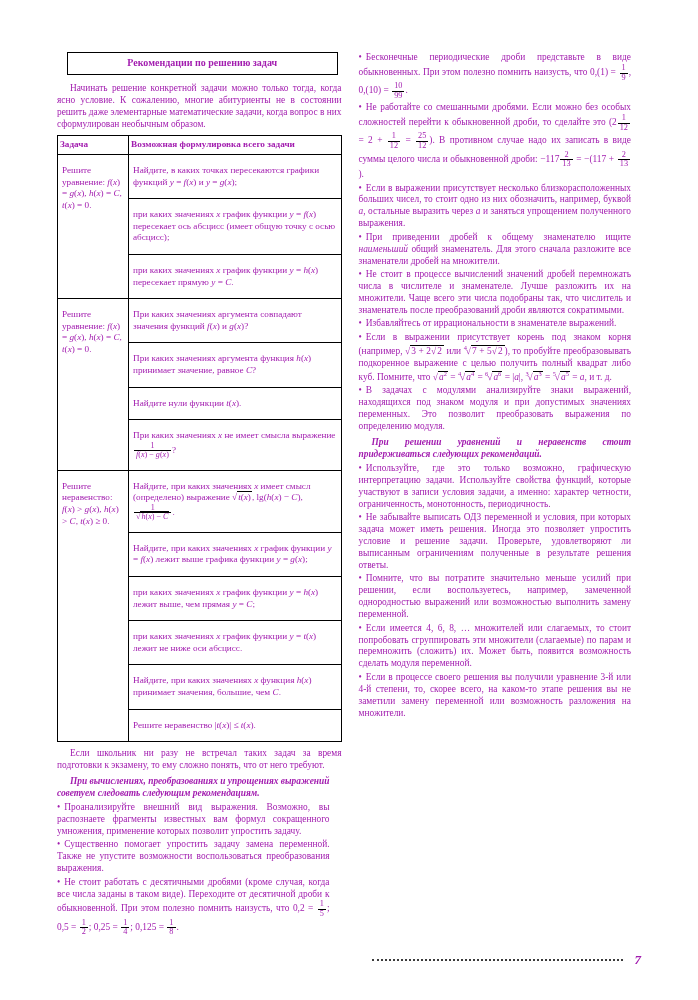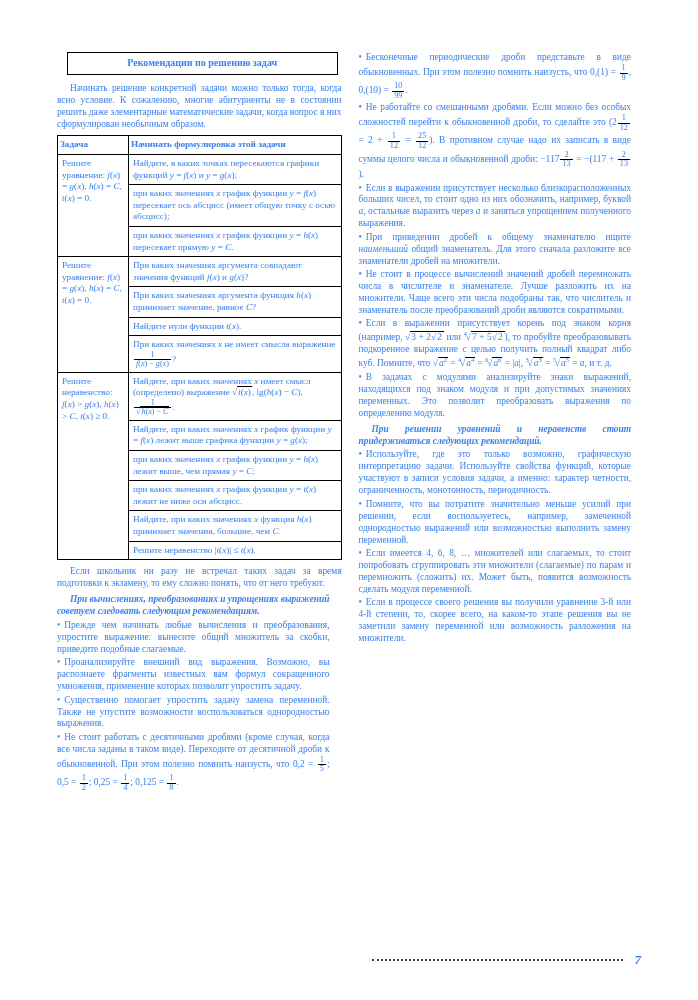--- a/index.html
+++ b/index.html
@@ -1,39 +1,39 @@
 <!DOCTYPE html>
 <html><head>
 <meta charset="utf-8">
 <style>
   html,body{margin:0;padding:0;background:#ffffff;}
   .sheet{
     position:relative;
     width:698px;height:1000px;
     background:#ffffff;
-    color:#3b82f6;
+    color:#a21caf;
     font-family:"Liberation Serif","DejaVu Serif",serif;
     overflow:hidden;
     box-sizing:border-box;
     padding:50px 55px 36px 57px;
   }
   .cols{display:flex;gap:17px;}
   .col{width:286px;font-size:9.4px;line-height:1.27;}
   .title-box{
     border:1px solid #000;
     font-weight:bold;
     text-align:center;
     font-size:10px;
     padding:4px 4px;
     margin:2px 4px 8px 10px;
   }
   p.body{margin:0 0 2px 0;text-align:justify;text-indent:13px;}
   .subhead{font-weight:bold;text-align:justify;text-indent:13px;margin:4px 12px 2px 0;font-style:italic;}
   table.spec{border-collapse:collapse;width:100%;margin:5px 0 6px 0;font-size:9.2px;line-height:1.26;}
-  .spec th,.spec td{border:1px solid #000;padding:3px 4px;vertical-align:top;text-align:left;}
+  .spec th,.spec td{border:1px solid #000;padding:10px 4px;vertical-align:top;text-align:left;}
   .spec th{font-weight:bold;padding:3px 2px;}
   .spec td.task{width:62px;}
   ul.recs{list-style:none;margin:2px 12px 0 0;padding:0;}
   ul.recs li{text-align:justify;margin:0 0 1.5px 0;}
   ul.recs li::before{content:"•";margin-right:4px;}
   
   i{font-style:italic;}
   .frac{display:inline-block;vertical-align:middle;text-align:center;line-height:1.05;font-size:.88em;margin:0 1px;}
   .frac b{display:block;font-weight:normal;padding:0 2px;}
   .frac b.d{border-top:.8px solid #000;}
@@ -55,21 +55,21 @@
   <div class="cols">
 
     <div class="col">
       <div class="title-box">Рекомендации по решению задач</div>
       <p class="body">Начинать решение конкретной задачи можно только тогда, когда ясно условие. К сожалению, многие абитуриенты не в состоянии решить даже элементарные математические задачи, когда вопрос в них сформулирован необычным образом.</p>
 
       <table class="spec">
         <thead>
           <tr>
             <th>Задача</th>
-            <th>Начинать формулировка этой задачи</th>
+            <th>Возможная формулировка всего задачи</th>
           </tr>
         </thead>
         <tbody>
           <tr>
             <td class="task" rowspan="3">Решите уравнение: <i>f</i>(<i>x</i>) = <i>g</i>(<i>x</i>), <i>h</i>(<i>x</i>) = <i>C</i>, <i>t</i>(<i>x</i>) = 0.</td>
             <td>Найдите, в каких точках пересекаются графики функций <i>y</i> = <i>f</i>(<i>x</i>) и <i>y</i> = <i>g</i>(<i>x</i>);</td>
           </tr>
           <tr>
             <td>при каких значениях <i>x</i> график функции <i>y</i> = <i>f</i>(<i>x</i>) пересекает ось абсцисс (имеет общую точку с осью абсцисс);</td>
           </tr>
@@ -109,42 +109,43 @@
           </tr>
           <tr>
             <td>Решите неравенство |<i>t</i>(<i>x</i>)| ≤ <i>t</i>(<i>x</i>).</td>
           </tr>
         </tbody>
       </table>
 
       <p class="body">Если школьник ни разу не встречал таких задач за время подготовки к экзамену, то ему сложно понять, что от него требуют.</p>
       <p class="subhead">При вычислениях, преобразованиях и упрощениях выражений советуем следовать следующим рекомендациям.</p>
       <ul class="recs">
-        <li>Прежде чем начинать любые вычисления и преобразования, упростите выражение: вынесите общий множитель за скобки, приведите подобные слагаемые.</li>
         <li>Проанализируйте внешний вид выражения. Возможно, вы распознаете фрагменты известных вам формул сокращенного умножения, применение которых позволит упростить задачу.</li>
-        <li>Существенно помогает упростить задачу замена переменной. Также не упустите возможности воспользоваться однородностью выражения.</li>
+        <li>Существенно помогает упростить задачу замена переменной. Также не упустите возможности воспользоваться преобразования выражения.</li>
         <li>Не стоит работать с десятичными дробями (кроме случая, когда все числа заданы в таком виде). Переходите от десятичной дроби к обыкновенной. При этом полезно помнить наизусть, что 0,2 = <span class="frac"><b class="n">1</b><b class="d">5</b></span>; 0,5 = <span class="frac"><b class="n">1</b><b class="d">2</b></span>; 0,25 = <span class="frac"><b class="n">1</b><b class="d">4</b></span>; 0,125 = <span class="frac"><b class="n">1</b><b class="d">8</b></span>.</li>
       </ul>
     </div>
 
     <div class="col">
       <ul class="recs">
         <li>Бесконечные периодические дроби представьте в виде обыкновенных. При этом полезно помнить наизусть, что 0,(1) = <span class="frac"><b class="n">1</b><b class="d">9</b></span>, 0,(10) = <span class="frac"><b class="n">10</b><b class="d">99</b></span>.</li>
         <li>Не работайте со смешанными дробями. Если можно без особых сложностей перейти к обыкновенной дроби, то сделайте это (2<span class="frac"><b class="n">1</b><b class="d">12</b></span> = 2 + <span class="frac"><b class="n">1</b><b class="d">12</b></span> = <span class="frac"><b class="n">25</b><b class="d">12</b></span>). В противном случае надо их записать в виде суммы целого числа и обыкновенной дроби: −117<span class="frac"><b class="n">2</b><b class="d">13</b></span> = −(117 + <span class="frac"><b class="n">2</b><b class="d">13</b></span>).</li>
         <li>Если в выражении присутствует несколько близкорасположенных больших чисел, то стоит одно из них обозначить, например, буквой <i>a</i>, остальные выразить через <i>a</i> и заняться упрощением полученного выражения.</li>
         <li>При приведении дробей к общему знаменателю ищите <i>наименьший</i> общий знаменатель. Для этого сначала разложите все знаменатели дробей на множители.</li>
         <li>Не стоит в процессе вычислений значений дробей перемножать числа в числителе и знаменателе. Лучше разложить их на множители. Чаще всего эти числа подобраны так, что числитель и знаменатель после преобразований дроби являются сократимыми.</li>
+        <li>Избавляйтесь от иррациональности в знаменателе выражений.</li>
         <li>Если в выражении присутствует корень под знаком корня (например, <span class="sq">√<span class="r">3 + 2<span class="sq">√<span class="r">2</span></span></span></span> или <span class="sq"><sup class="ri">4</sup>√<span class="r">7 + 5<span class="sq">√<span class="r">2</span></span></span></span>), то пробуйте преобразовывать подкоренное выражение с целью получить полный квадрат либо куб. Помните, что <span class="sq">√<span class="r"><i>a</i><sup>2</sup></span></span> = <span class="sq"><sup class="ri">4</sup>√<span class="r"><i>a</i><sup>4</sup></span></span> = <span class="sq"><sup class="ri">6</sup>√<span class="r"><i>a</i><sup>6</sup></span></span> = |<i>a</i>|, <span class="sq"><sup class="ri">3</sup>√<span class="r"><i>a</i><sup>3</sup></span></span> = <span class="sq"><sup class="ri">5</sup>√<span class="r"><i>a</i><sup>5</sup></span></span> = <i>a</i>, и т. д.</li>
         <li>В задачах с модулями анализируйте знаки выражений, находящихся под знаком модуля и при допустимых значениях переменных. Это позволит преобразовать выражения по определению модуля.</li>
       </ul>
 
       <p class="subhead">При решении уравнений и неравенств стоит придерживаться следующих рекомендаций.</p>
 
       <ul class="recs">
         <li>Используйте, где это только возможно, графическую интерпретацию задачи. Используйте свойства функций, которые участвуют в записи условия задачи, а именно: характер четности, ограниченность, монотонность, периодичность.</li>
+        <li>Не забывайте выписать ОДЗ переменной и условия, при которых задача может иметь решения. Иногда это позволяет упростить условие и решение задачи. Проверьте, удовлетворяют ли выписанным ограничениям полученные в результате решения ответы.</li>
         <li>Помните, что вы потратите значительно меньше усилий при решении, если воспользуетесь, например, замеченной однородностью выражений или возможностью выполнить замену переменной.</li>
         <li>Если имеется 4, 6, 8, … множителей или слагаемых, то стоит попробовать сгруппировать эти множители (слагаемые) по парам и перемножить (сложить) их. Может быть, появится возможность сделать модуля переменной.</li>
         <li>Если в процессе своего решения вы получили уравнение 3-й или 4-й степени, то, скорее всего, на каком-то этапе решения вы не заметили замену переменной или возможность разложения на множители.</li>
       </ul>
     </div>
   </div>
 
   <div class="footer">
     <div class="dots"></div>
     <div class="pageno">7</div>

